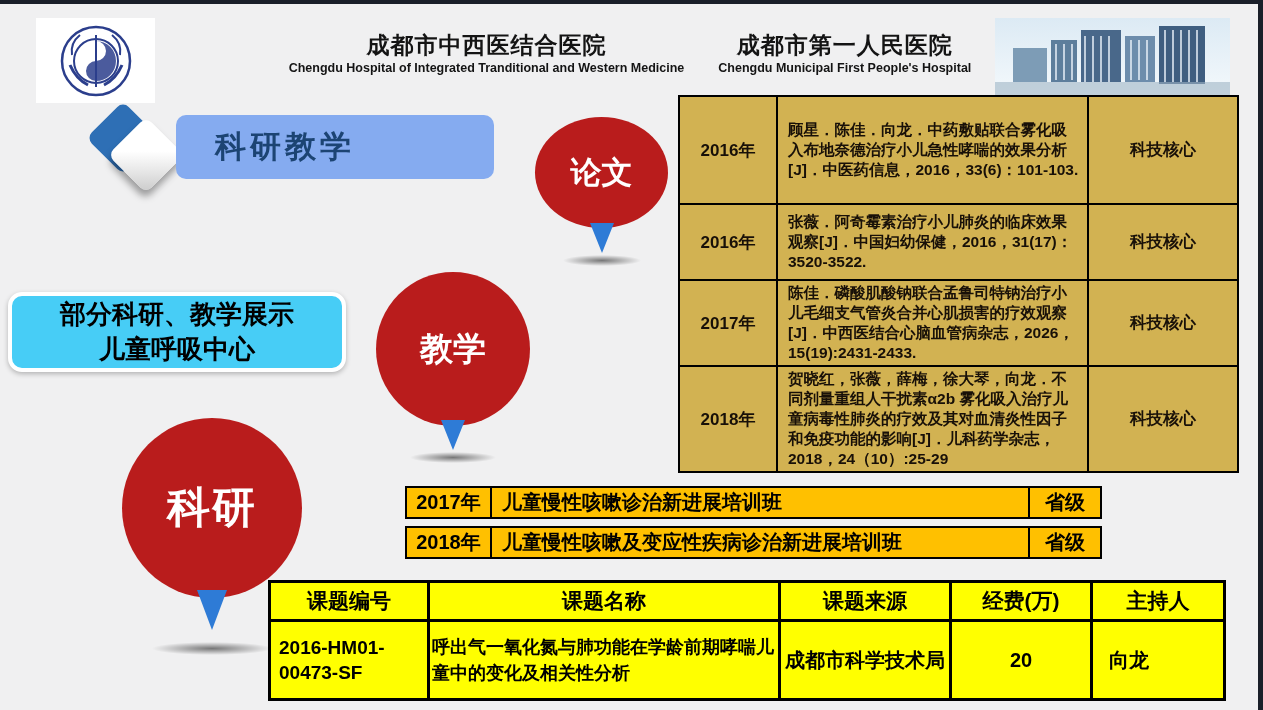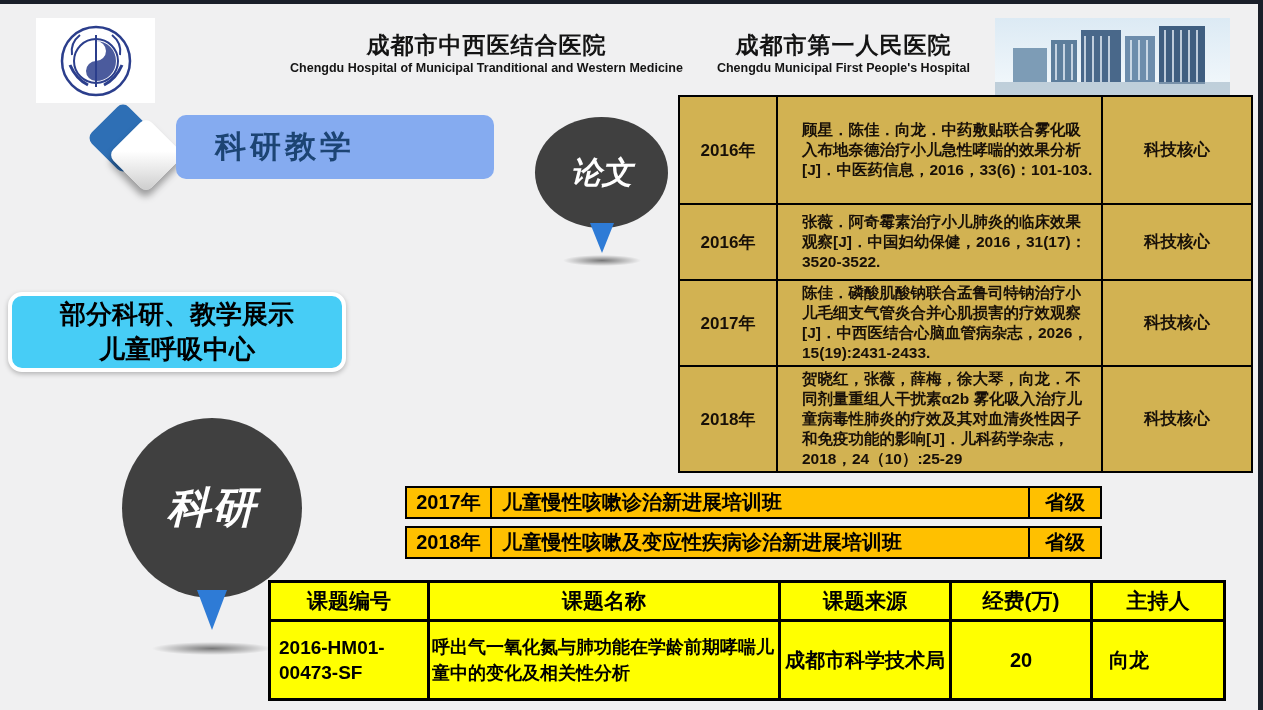--- a/index.html
+++ b/index.html
@@ -55,22 +55,22 @@
   }
   .tag-label{
     font-family:"Liberation Serif","DejaVu Serif",serif;
     font-size:31px;font-weight:600;color:#1c4473;
     letter-spacing:4px;padding-left:39px;
   }
 
   
   .bubble{position:absolute;}
   .bubble-body{
-    background:#404040;display:flex;align-items:center;justify-content:center;
-    color:#ffffff;font-weight:700;font-style:italic;
+    background:#b91c1c;display:flex;align-items:center;justify-content:center;
+    color:#ffffff;font-weight:700;
   }
   .bubble-pointer{
     position:absolute;left:50%;width:0;height:0;
     border-left:12px solid transparent;border-right:12px solid transparent;
     border-top:30px solid #2e7bd6;transform:translateX(-50%);
   }
   .bubble-shadow{
     position:absolute;left:50%;transform:translateX(-50%);
     background:radial-gradient(closest-side,rgba(0,0,0,.5),rgba(0,0,0,0));
   }
@@ -102,21 +102,21 @@
 
   
   .papers-table{
     position:absolute;left:678px;top:95px;border-collapse:collapse;table-layout:fixed;
   }
   .papers-table td{
     background:#d2b252;border:2px solid #000000;color:#181008;
     font-weight:700;vertical-align:middle;padding:2px 4px;
   }
   .papers-table .col-year{width:88px;text-align:center;font-size:17px;}
-  .papers-table .col-cite{width:293px;font-size:15.5px;line-height:20px;padding-left:24px;padding-right:6px;}
+  .papers-table .col-cite{width:293px;font-size:15.5px;line-height:20px;padding-left:10px;padding-right:6px;}
   .papers-table .col-level{width:140px;text-align:center;font-size:16.5px;}
   .pr-0{height:108px;} .pr-1{height:76px;} .pr-2{height:81px;} .pr-3{height:94px;}
 
   
   .training-row{
     position:absolute;left:405px;width:693px;height:29px;
     background:#ffc000;border:2px solid #000000;
     display:flex;align-items:stretch;
   }
   .training-row .t-year{
@@ -168,21 +168,21 @@
       <path d="M20 44 q6 14 18 20" fill="none" stroke="#2b3e8c" stroke-width="3"></path>
       <path d="M72 44 q-6 14 -18 20" fill="none" stroke="#2b3e8c" stroke-width="3"></path>
       <path d="M22 34 q-2 -12 8 -20" fill="none" stroke="#2b3e8c" stroke-width="2"></path>
       <path d="M70 34 q2 -12 -8 -20" fill="none" stroke="#2b3e8c" stroke-width="2"></path>
     </svg>
   </div>
 
   <div class="header-titles">
     <div class="hospital-col">
       <div class="hospital-cn">成都市中西医结合医院</div>
-      <div class="hospital-en">Chengdu Hospital of Municipal Tranditional and Western Medicine</div>
+      <div class="hospital-en">Chengdu Hospital of Integrated Tranditional and Western Medicine</div>
     </div>
     <div class="hospital-col">
       <div class="hospital-cn">成都市第一人民医院</div>
       <div class="hospital-en">Chengdu Municipal First People's Hospital</div>
     </div>
   </div>
 
   <div class="building-box">
     <svg width="235" height="78" viewBox="0 0 235 78">
       <defs>
@@ -223,20 +223,25 @@
   <div class="tag-box">
     <span class="tag-label">科研教学</span>
   </div>
 
   <div class="bubble bubble-papers">
     <div class="bubble-body">论文</div>
     <div class="bubble-pointer"></div>
     <div class="bubble-shadow"></div>
   </div>
 
+  <div class="bubble bubble-teaching">
+    <div class="bubble-body">教学</div>
+    <div class="bubble-pointer"></div>
+    <div class="bubble-shadow"></div>
+  </div>
 
   <div class="bubble bubble-research">
     <div class="bubble-body">科研</div>
     <div class="bubble-pointer"></div>
     <div class="bubble-shadow"></div>
   </div>
 
   <div class="banner">
     <div>部分科研、教学展示</div>
     <div>儿童呼吸中心</div>

